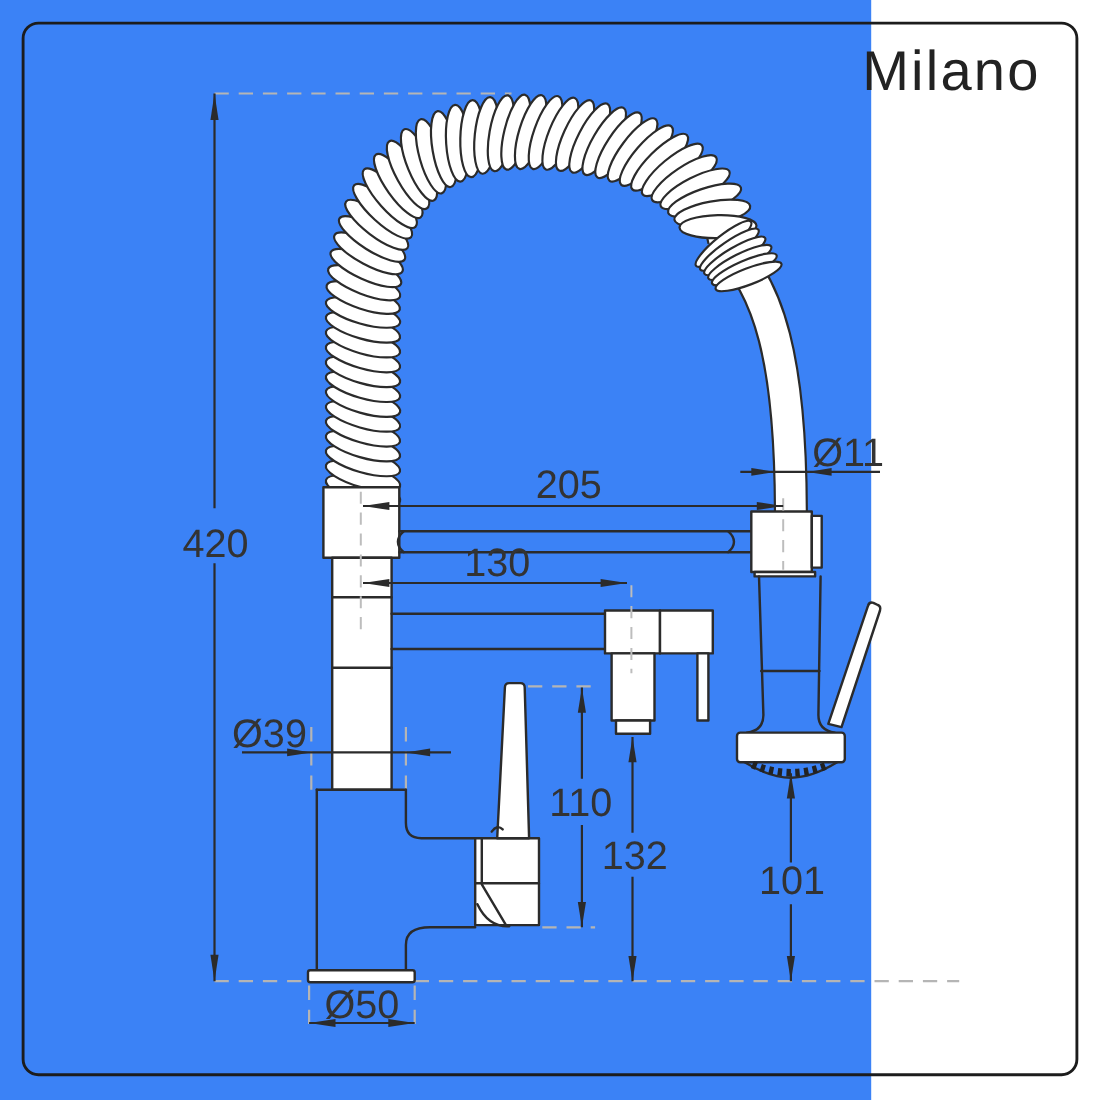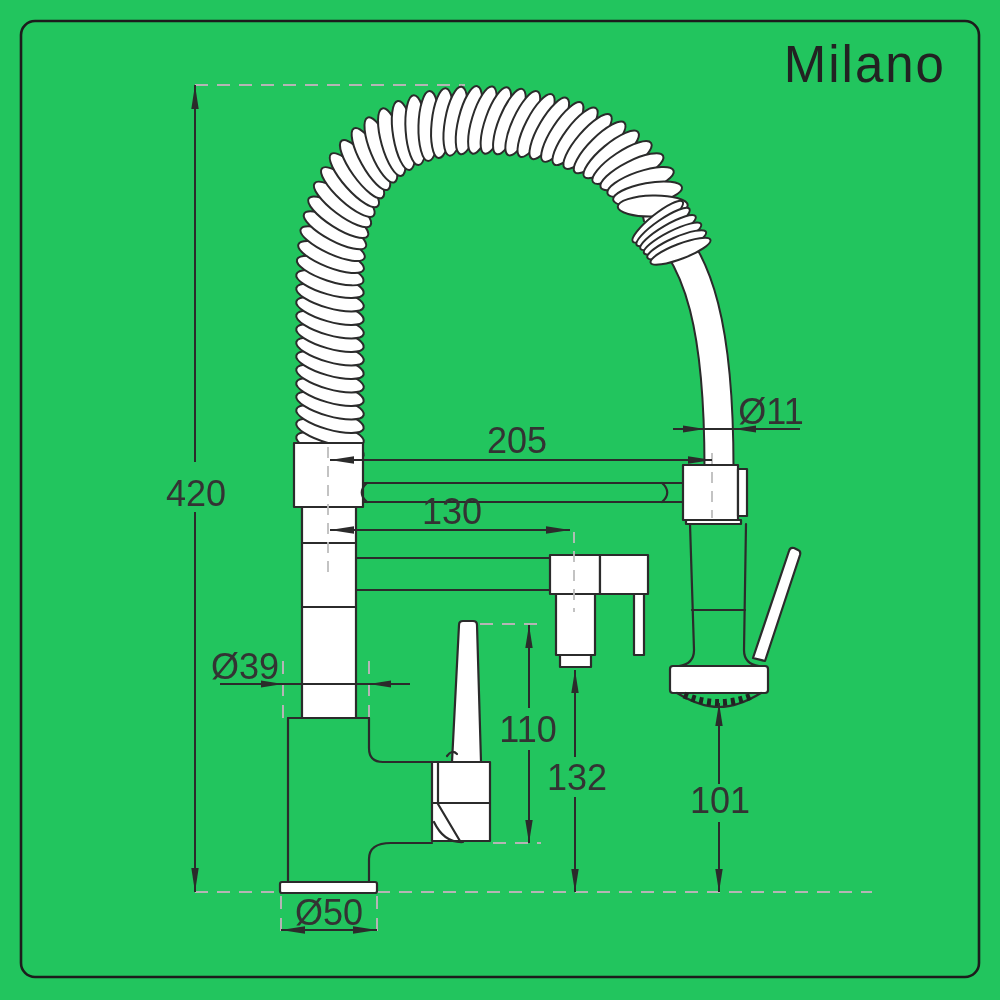--- a/index.html
+++ b/index.html
@@ -1,16 +1,16 @@
 <!DOCTYPE html>
 <html><head>
 <meta charset="utf-8">
 <style>
   html,body{margin:0;padding:0;background:#fff;}
-  .stage{position:relative;width:1000px;height:1000px;background:#22c55e;
+  .stage{position:relative;width:792px;height:1000px;background:#3b82f6;
          font-family:"Liberation Sans", sans-serif;text-decoration:underline;}
   svg{position:absolute;left:0;top:0;}
   .frame{fill:none;stroke:#1c1c1c;stroke-width:2.6;}
   .logo{font-family:"Liberation Sans", sans-serif;font-weight:200;
         font-size:51px;fill:#222;letter-spacing:2px;}
   .ln{fill:none;stroke:#2b2b2b;stroke-width:2.2;stroke-linejoin:round;stroke-linecap:round;}
   .solid{fill:#ffffff;stroke:#2b2b2b;stroke-width:2.2;stroke-linejoin:round;}
   .dash{fill:none;stroke:#b5b5b5;stroke-width:2;stroke-dasharray:13 9;}
   .cline{fill:none;stroke:#bdbdbd;stroke-width:1.8;stroke-dasharray:11 8;}
   .dim{fill:none;stroke:#2b2b2b;stroke-width:2;}

